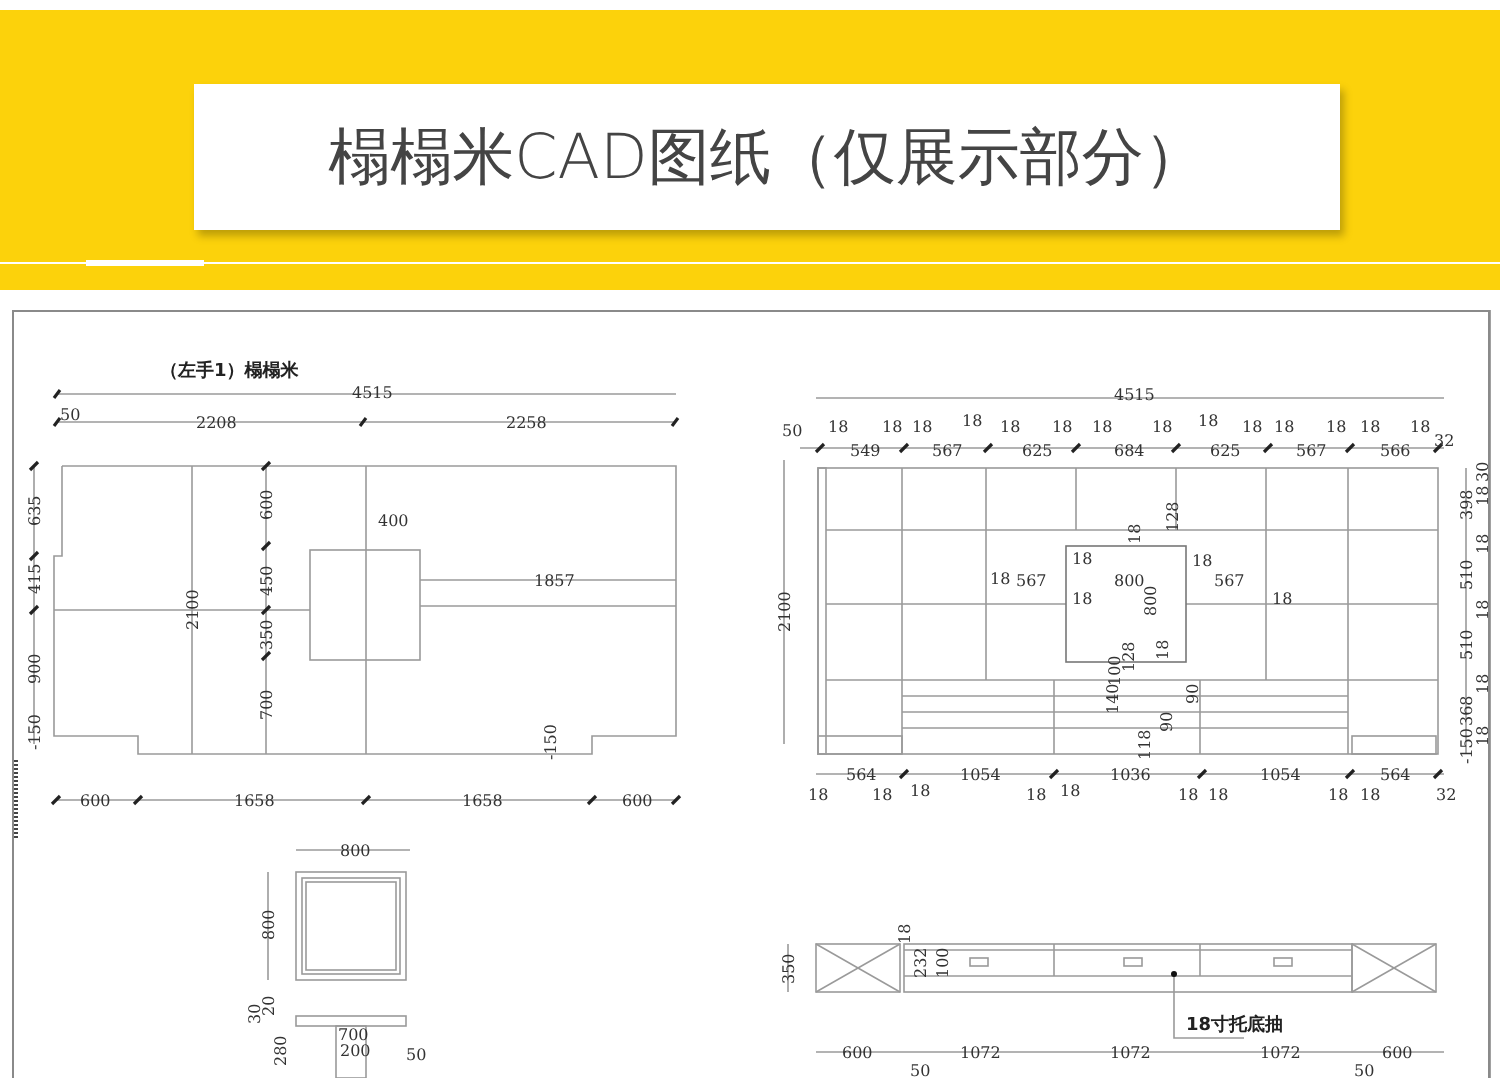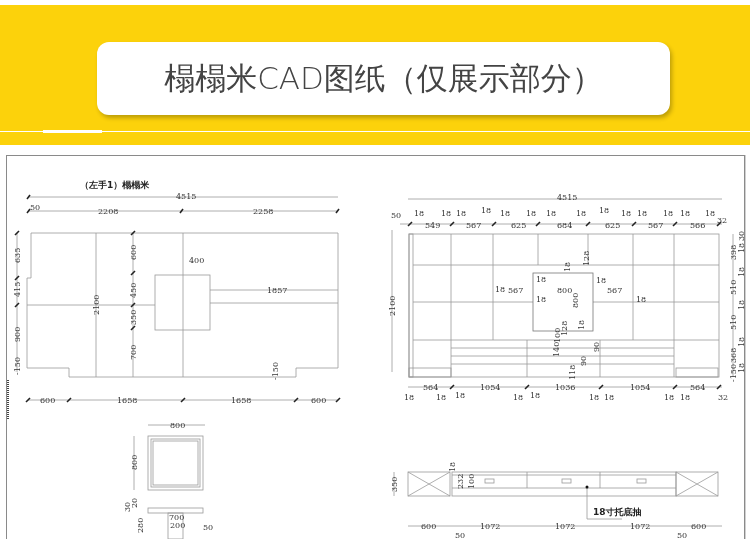--- a/index.html
+++ b/index.html
@@ -2,21 +2,21 @@
 <html><head>
 <meta charset="utf-8">
 <style>
   * { margin:0; padding:0; box-sizing:border-box; }
   html, body { width:750px; height:539px; overflow:hidden; background:#ffffff; }
   body { position:relative; font-family:"DejaVu Serif", serif; }
   .banner { position:absolute; left:0; top:5px; width:750px; height:140px; background:#fcd20b; }
   .banner-line { position:absolute; left:0; top:126px; width:750px; height:1px; background:#ffffff; }
   .banner-dash { position:absolute; left:43px; top:125px; width:59px; height:3px; background:#ffffff; }
   .title-card { position:absolute; left:97px; top:37px; width:573px; height:73px; background:#ffffff;
-    box-shadow: 2px 3px 4px rgba(0,0,0,0.25); display:flex; align-items:center; justify-content:center;border-radius:12px; }
+    box-shadow: 2px 3px 4px rgba(0,0,0,0.25); display:flex; align-items:center; justify-content:center; }
   .title-text { font-family:"DejaVu Sans", sans-serif; font-size:31px; color:#444444; font-weight:300; letter-spacing:0px; }
   .frame { position:absolute; left:6px; top:155px; width:739px; height:400px; border:1px solid #8a8a8a; border-bottom:none; }
   svg { position:absolute; left:0; top:0; }
   .t { font-family:"DejaVu Serif", serif; font-size:8px; fill:#333; }
   .tb { font-family:"DejaVu Sans", sans-serif; font-size:9px; fill:#222; font-weight:bold; }
 </style>
 </head>
 <body>
 
 <div class="banner">

